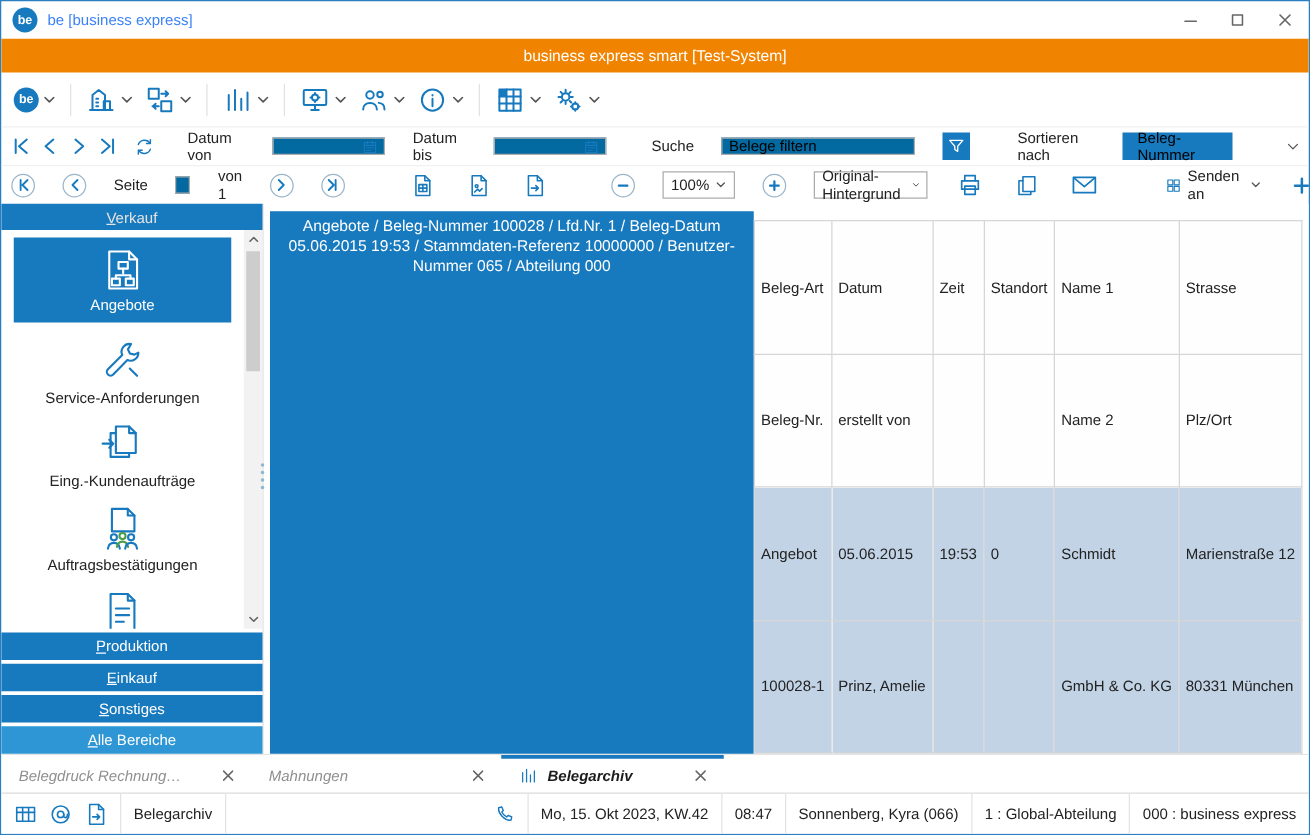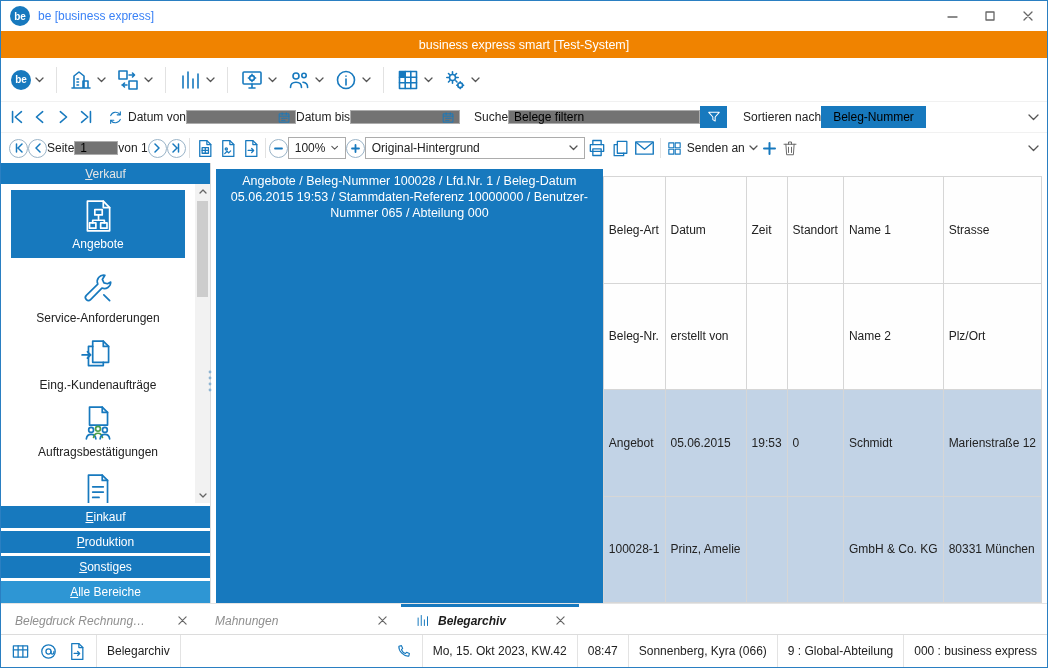--- a/index.html
+++ b/index.html
@@ -16,23 +16,23 @@
 .win-controls{margin-left:auto;display:flex;height:100%}
 .win-btn{width:38px;height:100%;display:flex;align-items:center;justify-content:center}
 
 .banner{height:27px;background:#f08300;color:#fff;display:flex;align-items:center;justify-content:center;font-size:12.5px;flex:0 0 auto}
 
 .toolbar1{height:43px;display:flex;align-items:center;padding:0 8px;gap:6px;flex:0 0 auto}
 .tbtn{display:flex;align-items:center;gap:4px;padding:3px 2px;cursor:default}
 .vdiv{width:1px;height:26px;background:#e2e2e2;margin:0 4px}
 .vdiv2{width:1px;height:20px;background:#e2e2e2;margin:0 3px}
 
-.toolbar2,.toolbar3{height:31px;display:flex;align-items:center;padding:0 8px;gap:0;border-top:1px solid #f1f1f1;flex:0 0 auto}
+.toolbar2,.toolbar3{height:31px;display:flex;align-items:center;padding:0 8px;gap:22px;border-top:1px solid #f1f1f1;flex:0 0 auto}
 .navgrp{display:flex;gap:7px;align-items:center;margin-right:4px}
-.box{border:1px solid #acacac;height:14px;background:#737373;display:flex;align-items:center;padding:0 5px;gap:4px}
+.box{border:1px solid #acacac;height:14px;background:#0369a1;display:flex;align-items:center;padding:0 5px;gap:4px}
 input.txt{border:none;outline:none;font:inherit;width:100%;height:18px;padding:0;background:transparent}
 .datebox{width:110px}
 .searchbox{width:192px}
 .filterbtn{width:27px;height:22px;background:#1779be;display:flex;align-items:center;justify-content:center}
 .chip{height:22px;background:#1779be;color:#000000;display:flex;align-items:center;padding:0 12px}
 .spacer{flex:1}
 .circ{width:19px;height:19px;border:1px solid #9ab4c8;border-radius:50%;display:flex;align-items:center;justify-content:center;background:#fff;flex:0 0 auto}
 .combo{border:1px solid #acacac;height:22px;display:flex;align-items:center;justify-content:space-between;padding:0 6px;gap:6px;background:#fff}
 .zoomc{width:58px}
 .bgc{width:220px}
@@ -442,24 +442,24 @@
           <span class="sb-track"></span>
           <span class="sb-arrow">
               <svg class="gic" width="8" height="5" viewBox="0 0 8 5">
                 <path d="M1 1l3 3 3-3"></path>
               </svg>
             </span>
         </div>
       </div>
       <div class="side-sections">
         <div class="section-btn">
+            <span class="fl">Produktion</span>
+          </div>
+        <div class="section-btn">
             <span class="fl">Einkauf</span>
-          </div>
-        <div class="section-btn">
-            <span class="fl">Produktion</span>
           </div>
         <div class="section-btn">
             <span class="fl">Sonstiges</span>
           </div>
         <div class="section-btn light">
             <span class="fl">Alle Bereiche</span>
           </div>
       </div>
     </div>
 
@@ -580,20 +580,20 @@
     <div class="scell">
         <span>Mo, 15. Okt 2023, KW.42</span>
       </div>
     <div class="scell">
         <span>08:47</span>
       </div>
     <div class="scell">
         <span>Sonnenberg, Kyra (066)</span>
       </div>
     <div class="scell">
-        <span>9 : Global-Abteilung</span>
+        <span>1 : Global-Abteilung</span>
       </div>
     <div class="scell last">
         <span>000 : business express</span>
       </div>
   </div>
 
 </div>
 
 </body></html>

